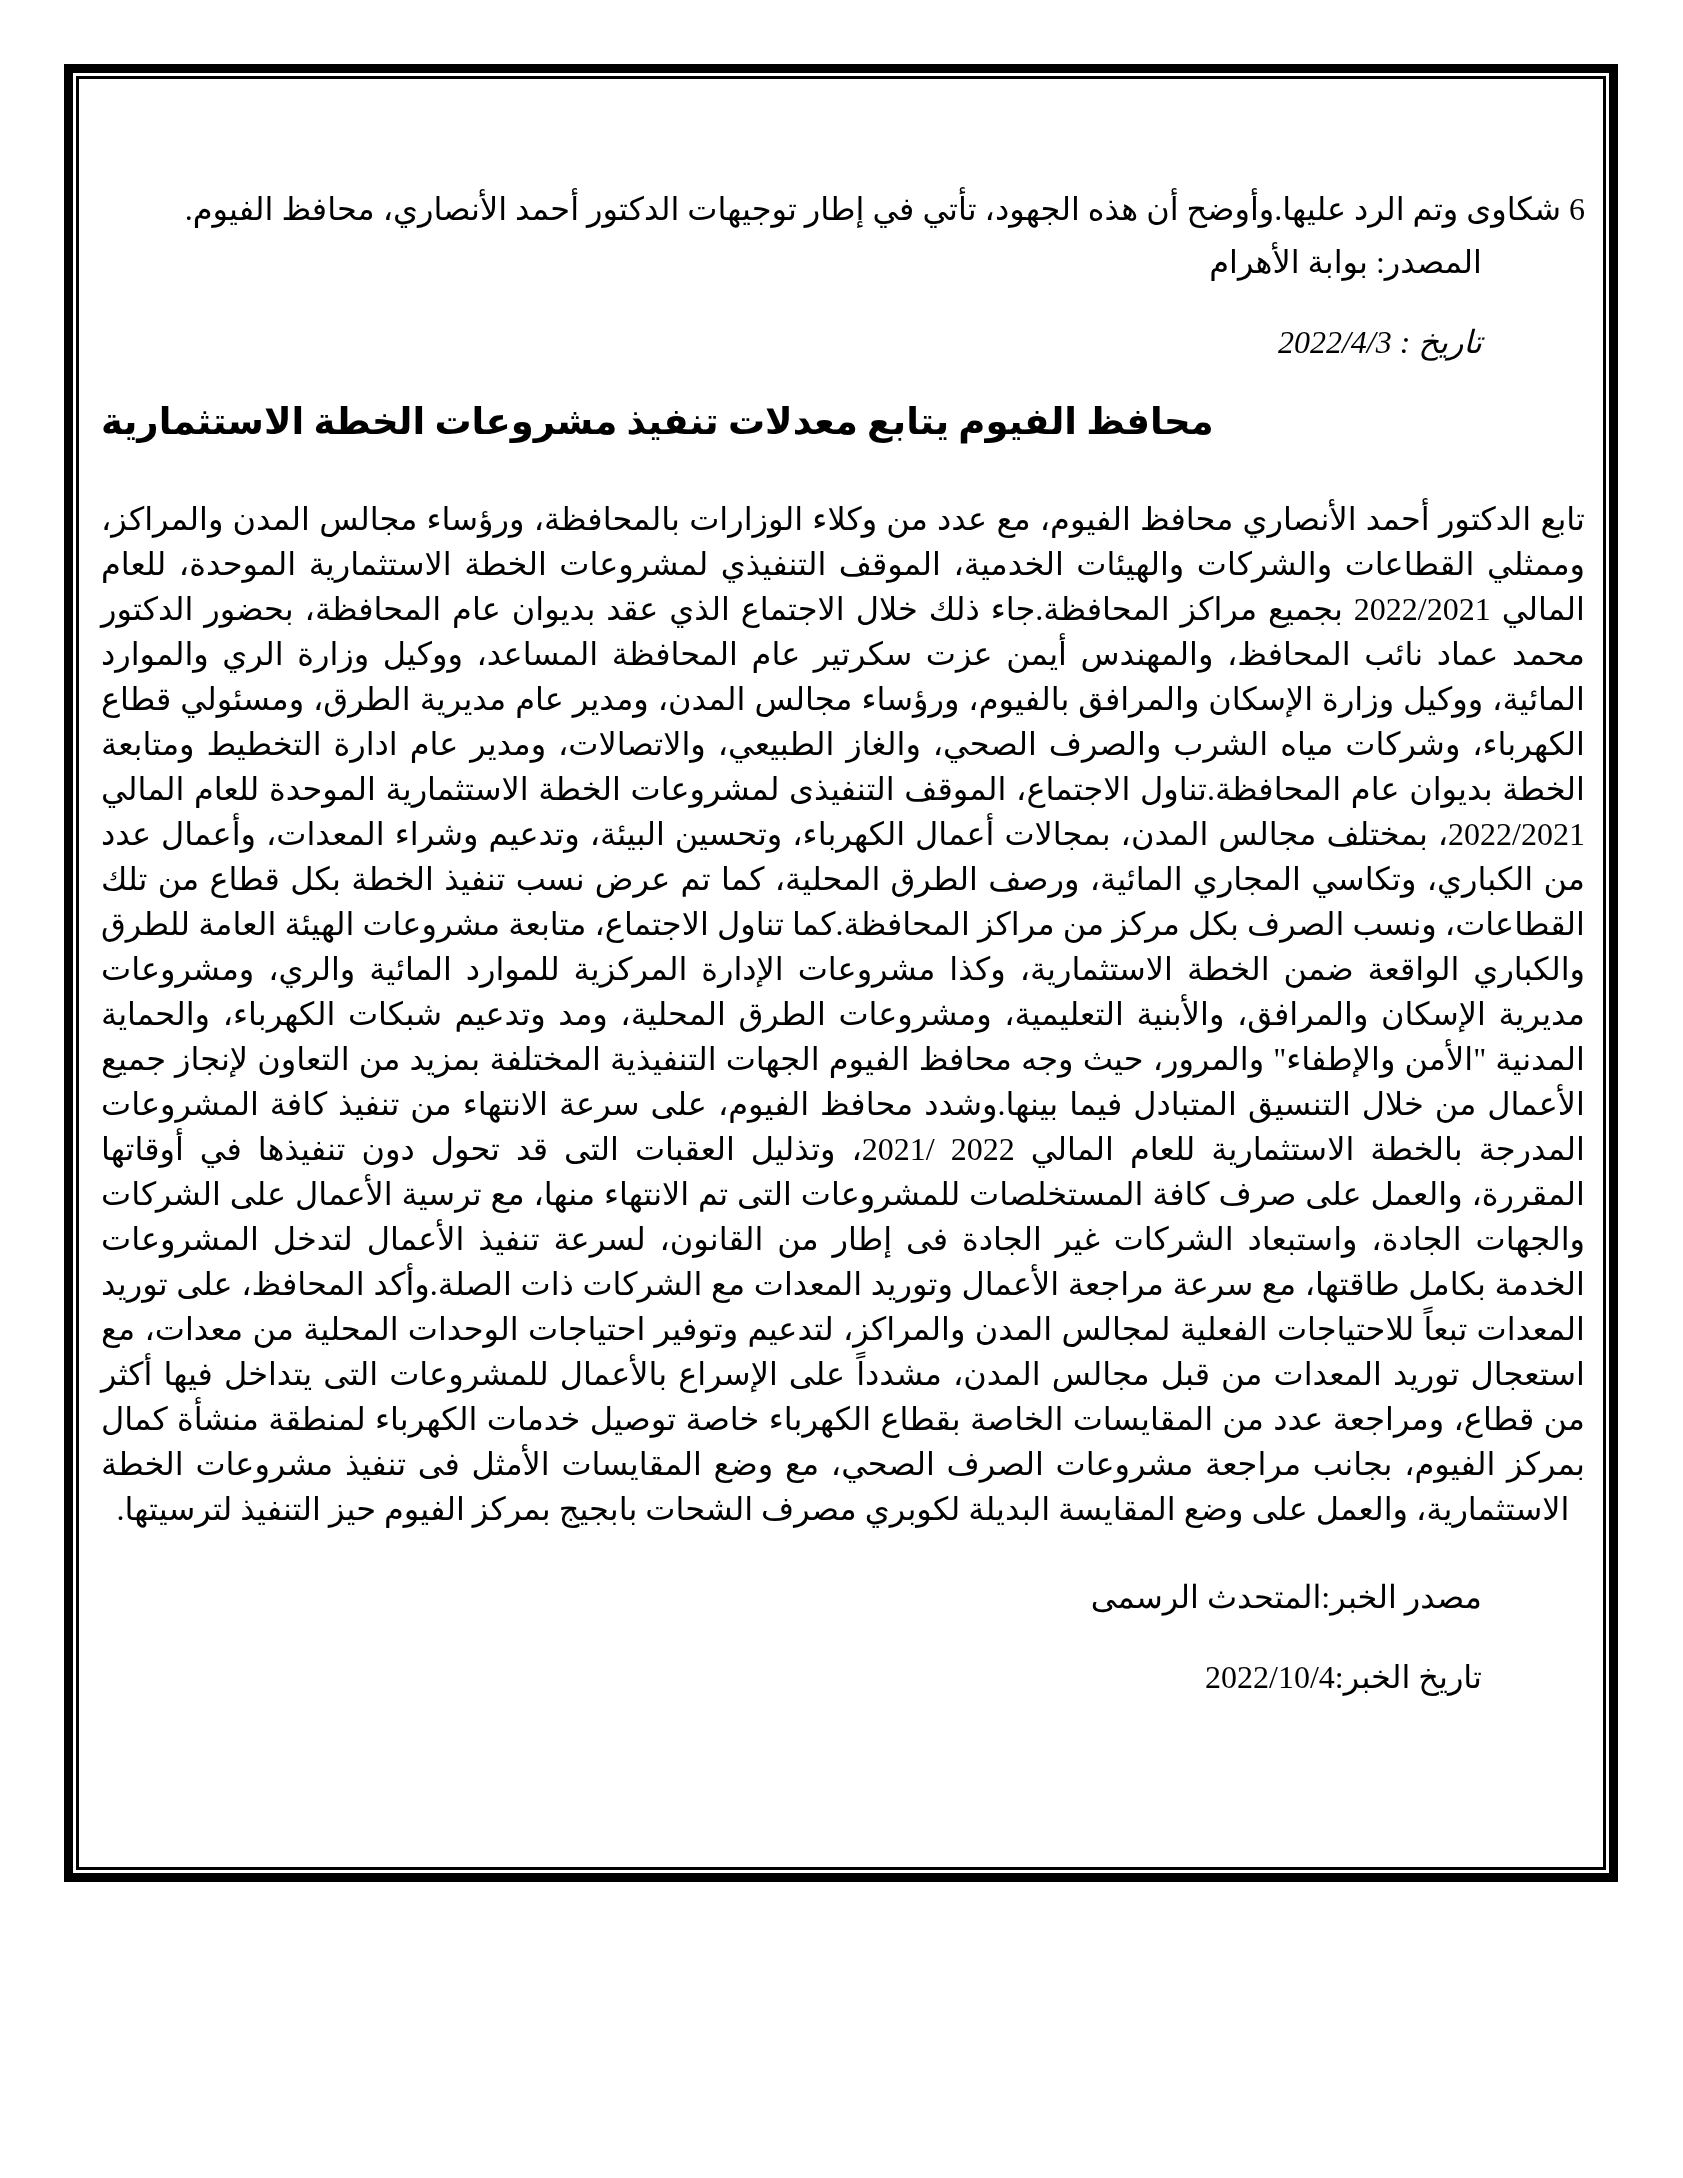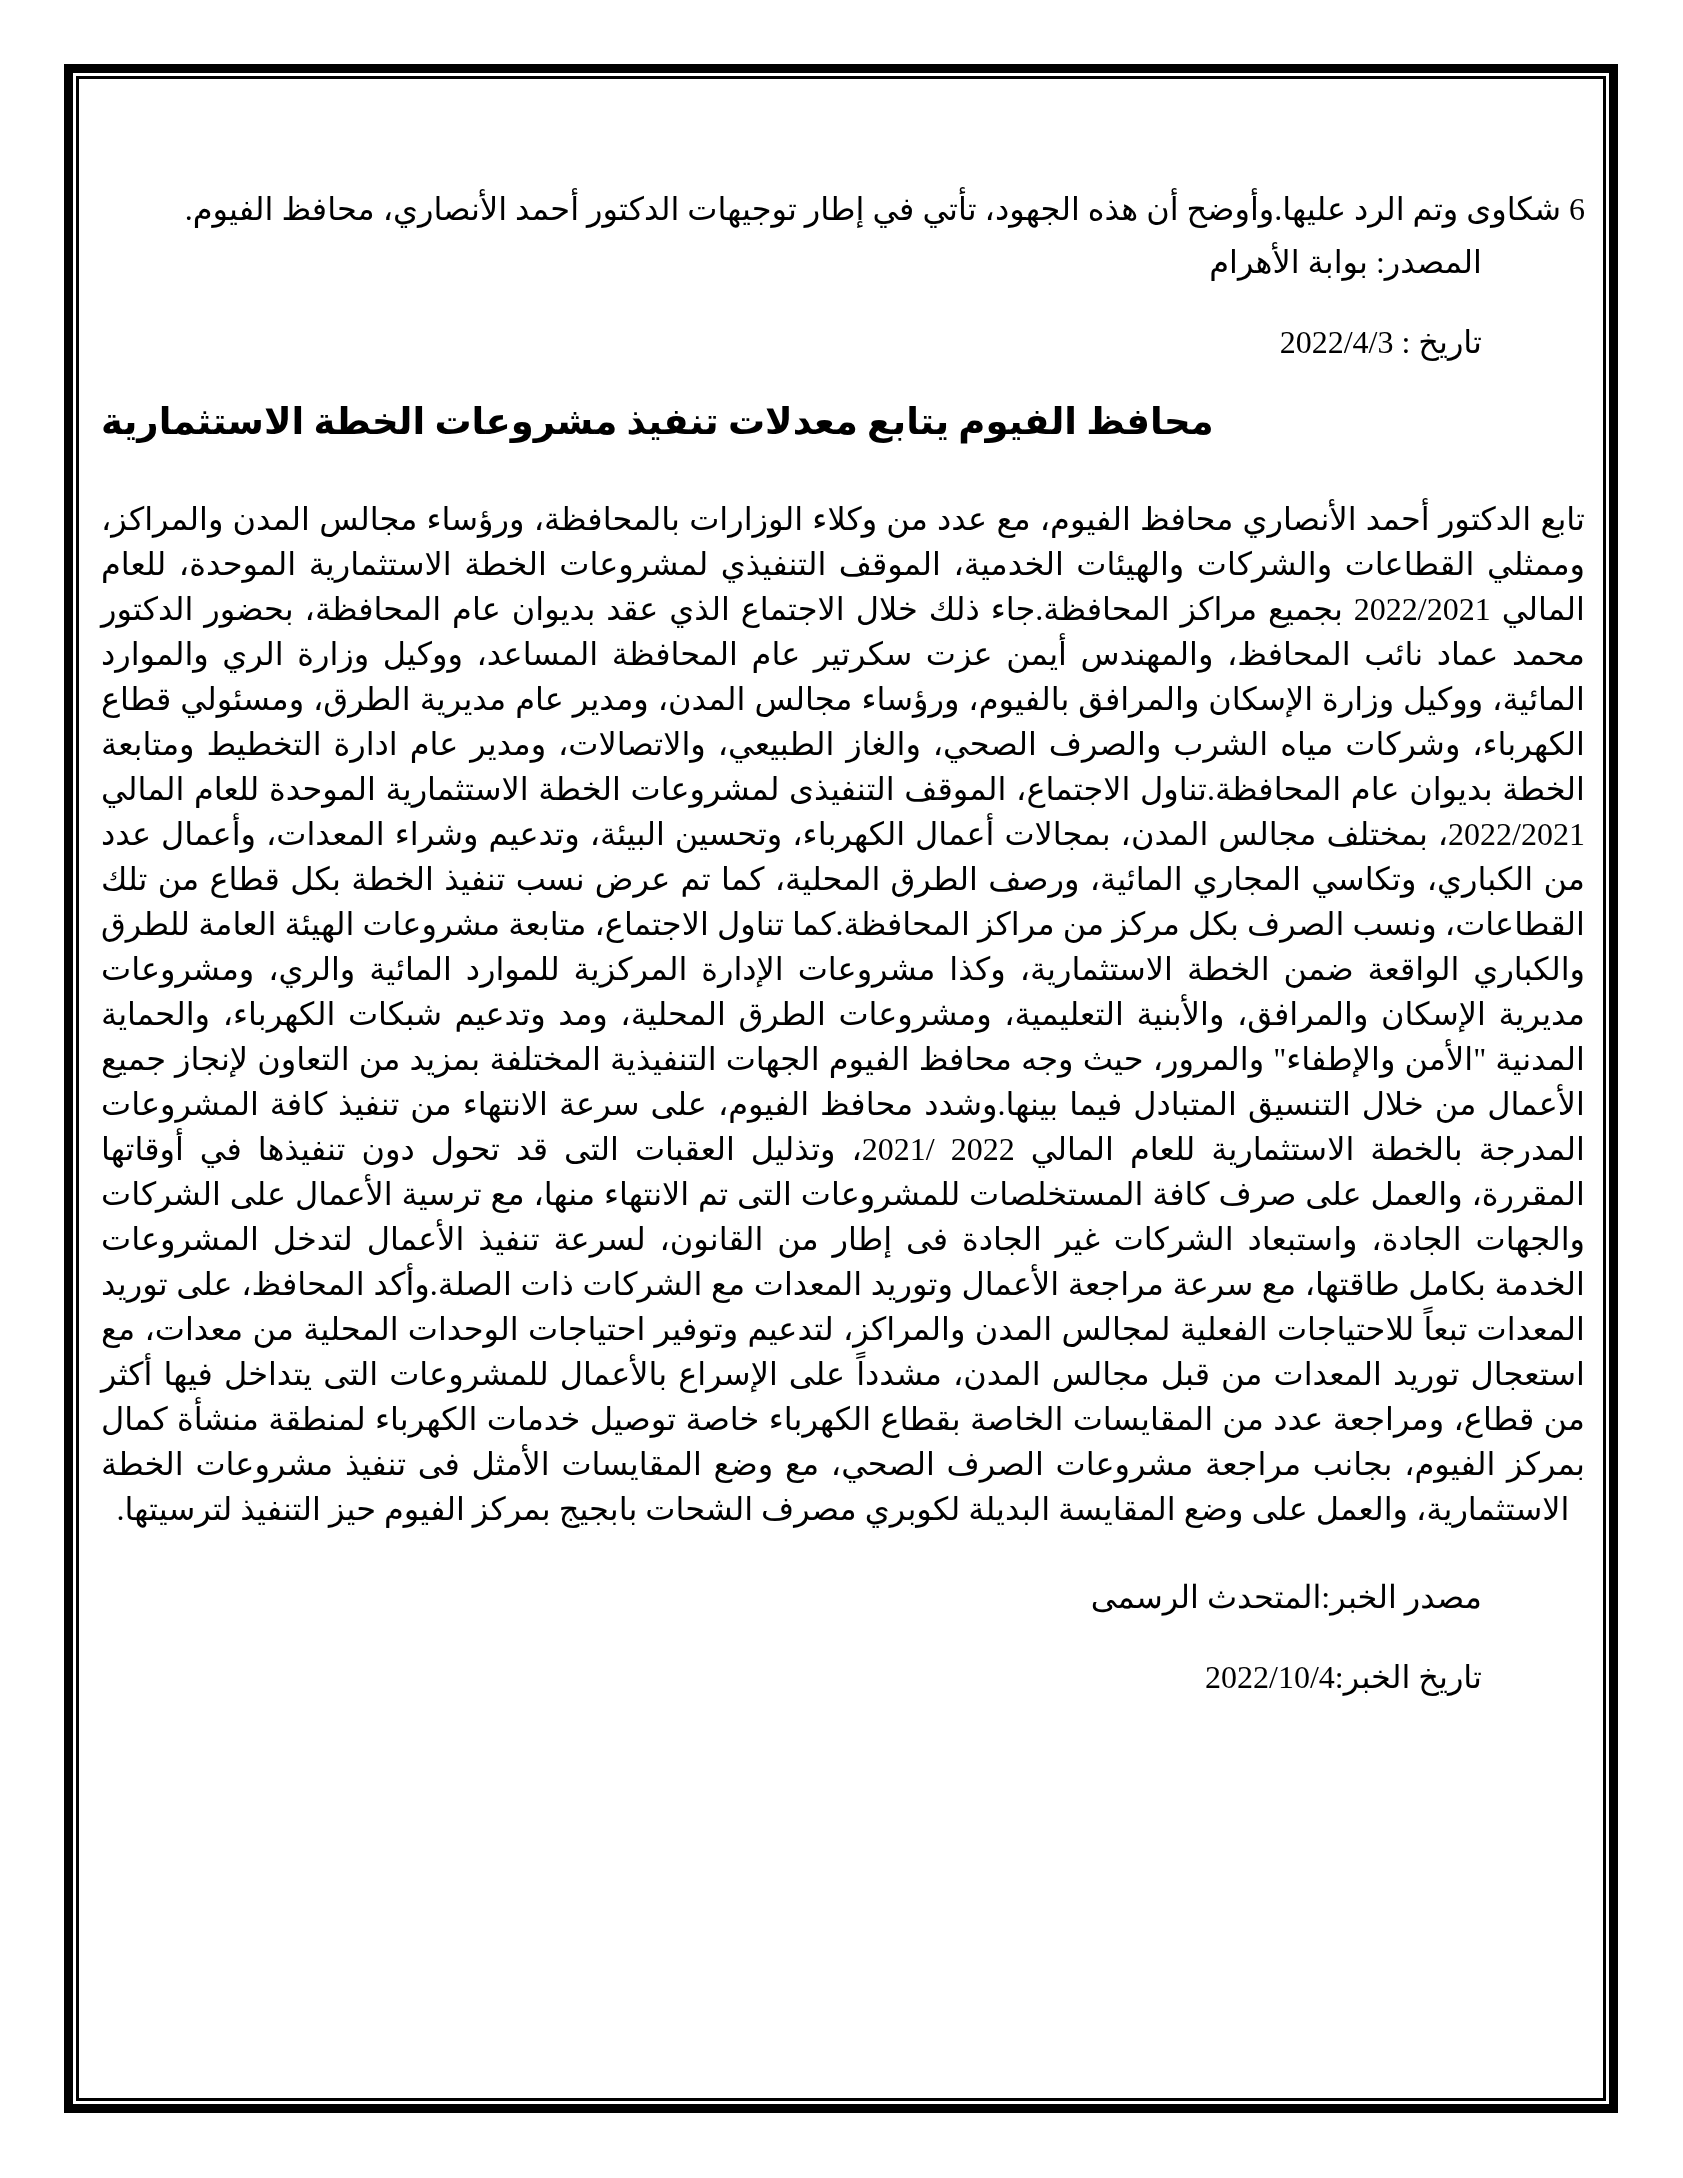--- a/index.html
+++ b/index.html
@@ -14,21 +14,21 @@
       background: #ffffff;
       overflow: hidden;
       font-family: "Liberation Serif", "DejaVu Serif", "DejaVu Sans", serif;
       color: #000000;
     }
     .frame-outer {
       position: absolute;
       left: 64px;
       top: 64px;
       width: 1554px;
-      height: 2049px;
+      height: 1818px;
       box-sizing: border-box;
       border: 9px solid #000000;
     }
     .frame-inner {
       position: absolute;
       inset: 3px;
       box-sizing: border-box;
       border: 3px solid #000000;
     }
     .content {
@@ -46,21 +46,21 @@
       text-align: justify;
       text-align-last: right;
     }
     .meta {
       font-size: 32px;
       line-height: 47px;
       text-align: right;
     }
     .right-indent { padding-left: 0; padding-right: 103px; }
     .source-line { }
-    .date-line   { margin-top: 33px; }
+    .date-line   { margin-top: 33px; font-style: italic; }
     .headline {
       margin-top: 31px;
       font-size: 37px;
       line-height: 50px;
       font-weight: bold;
       text-align: left;
     }
     .body-text {
       margin-top: 50px;
       font-size: 32px;

